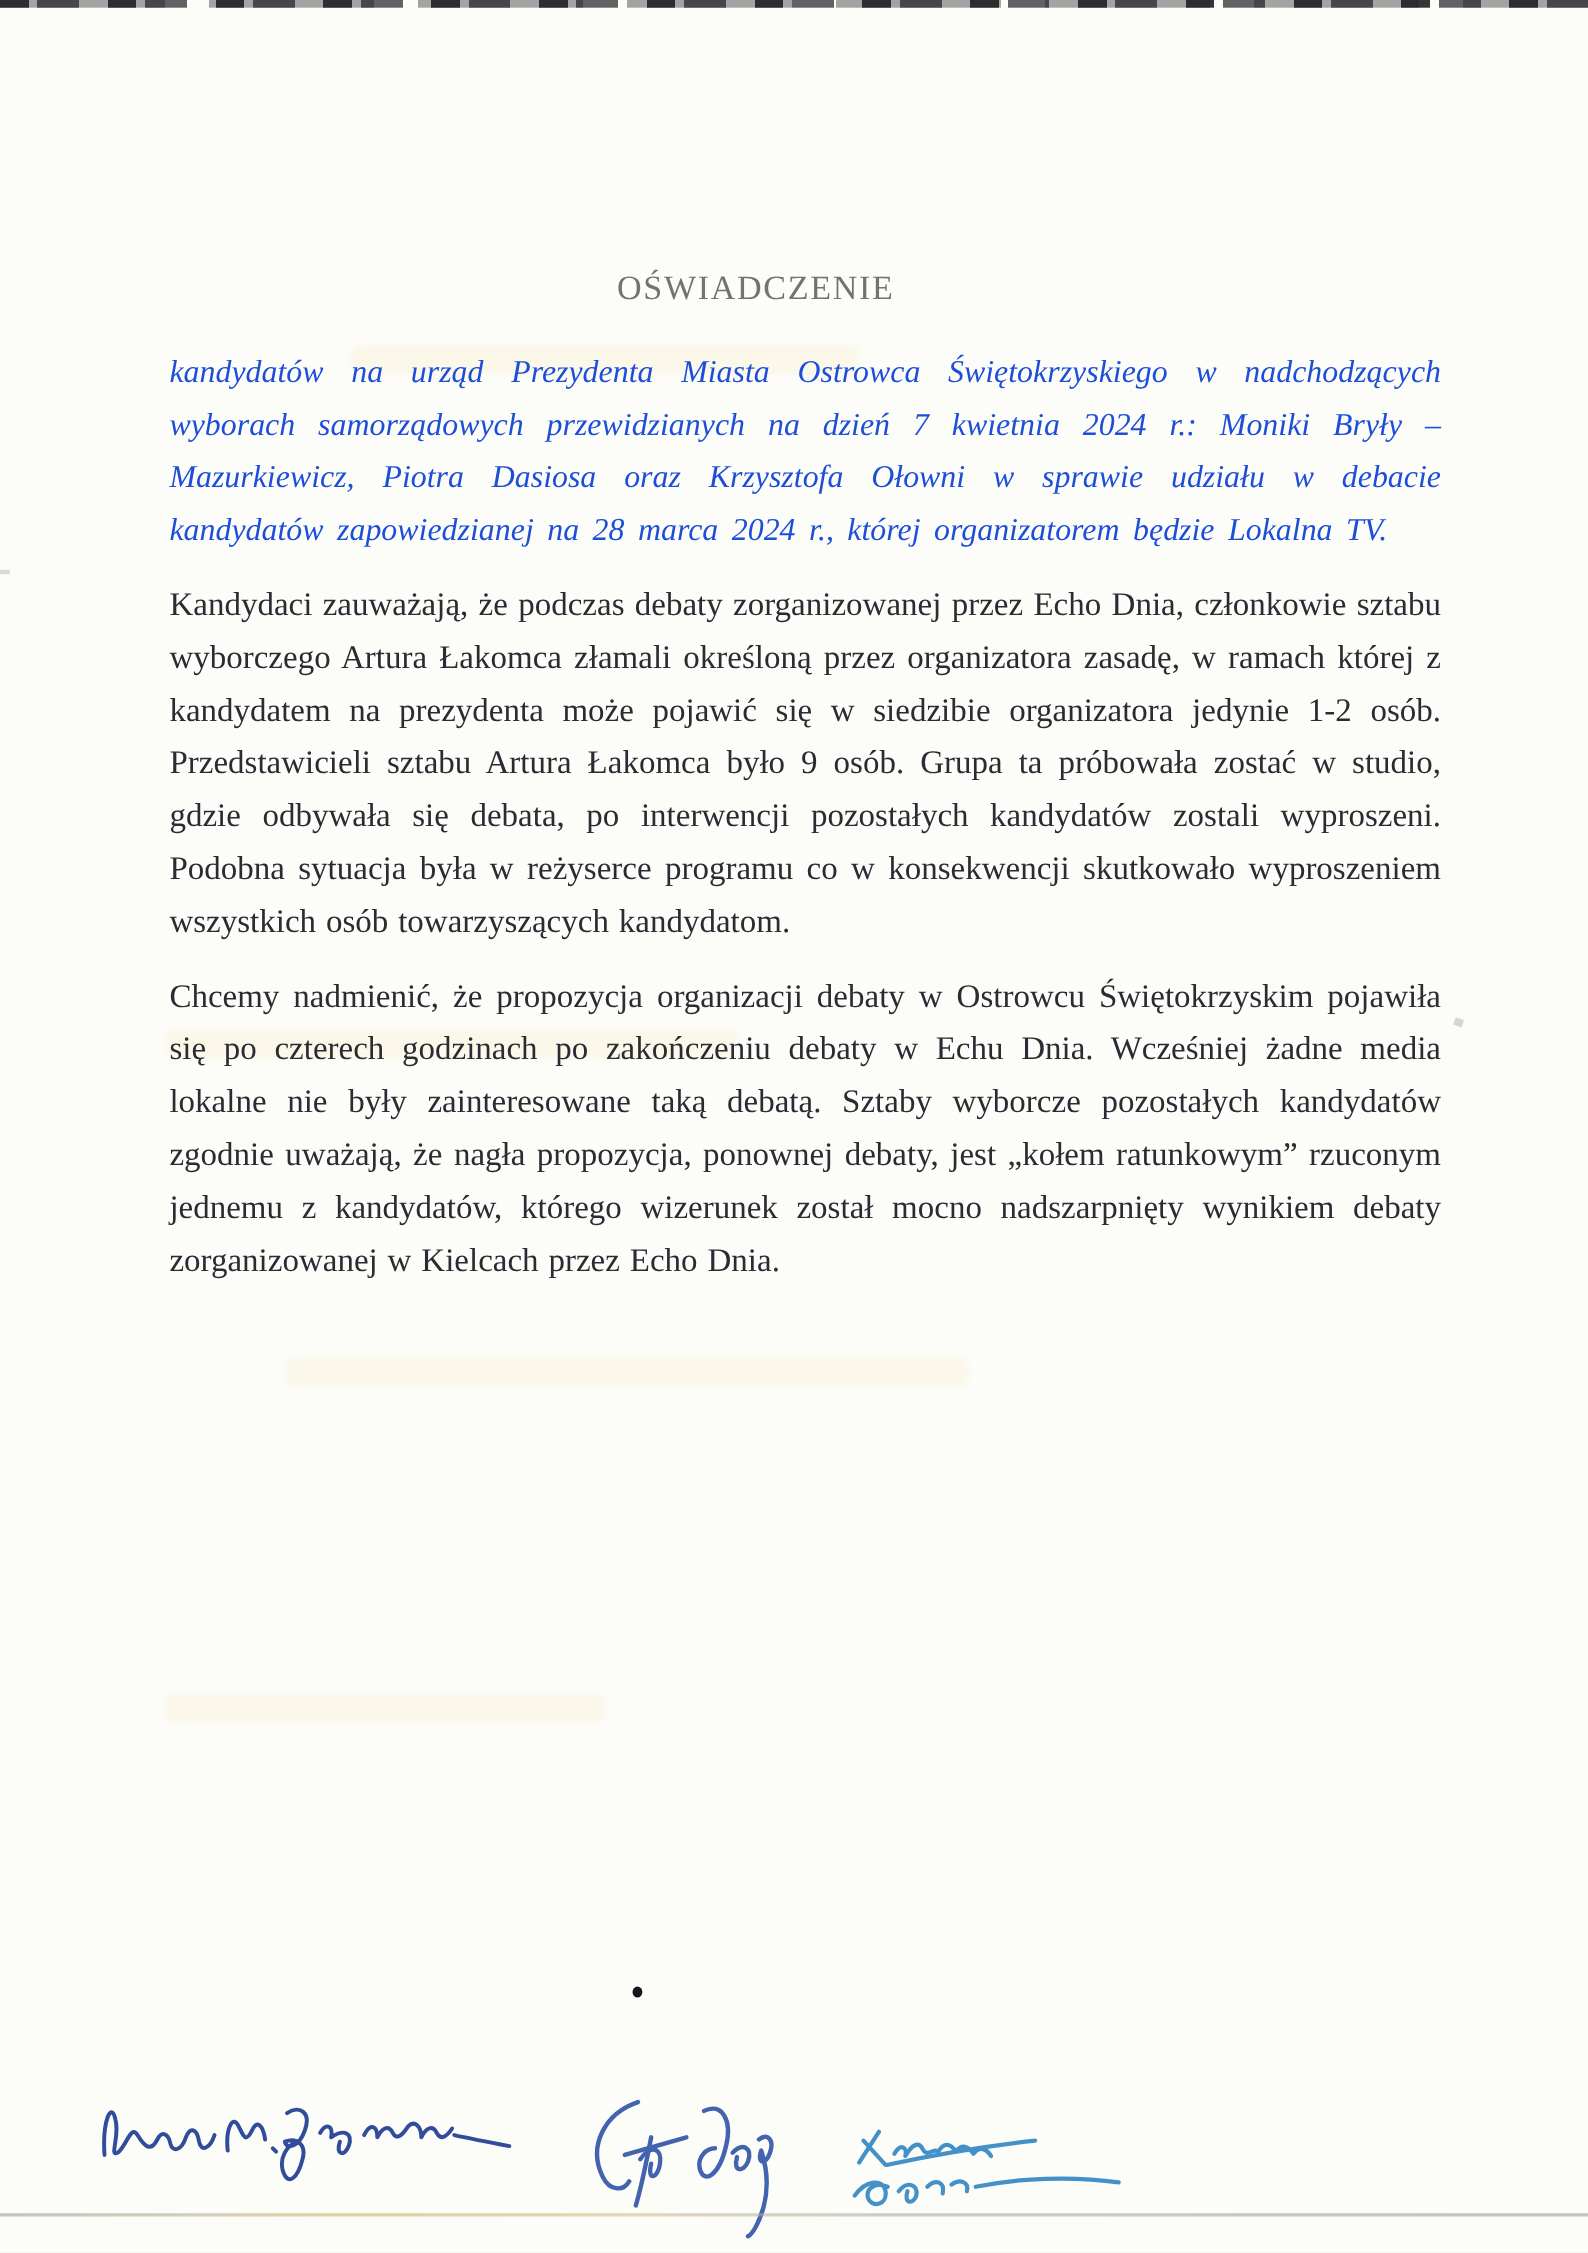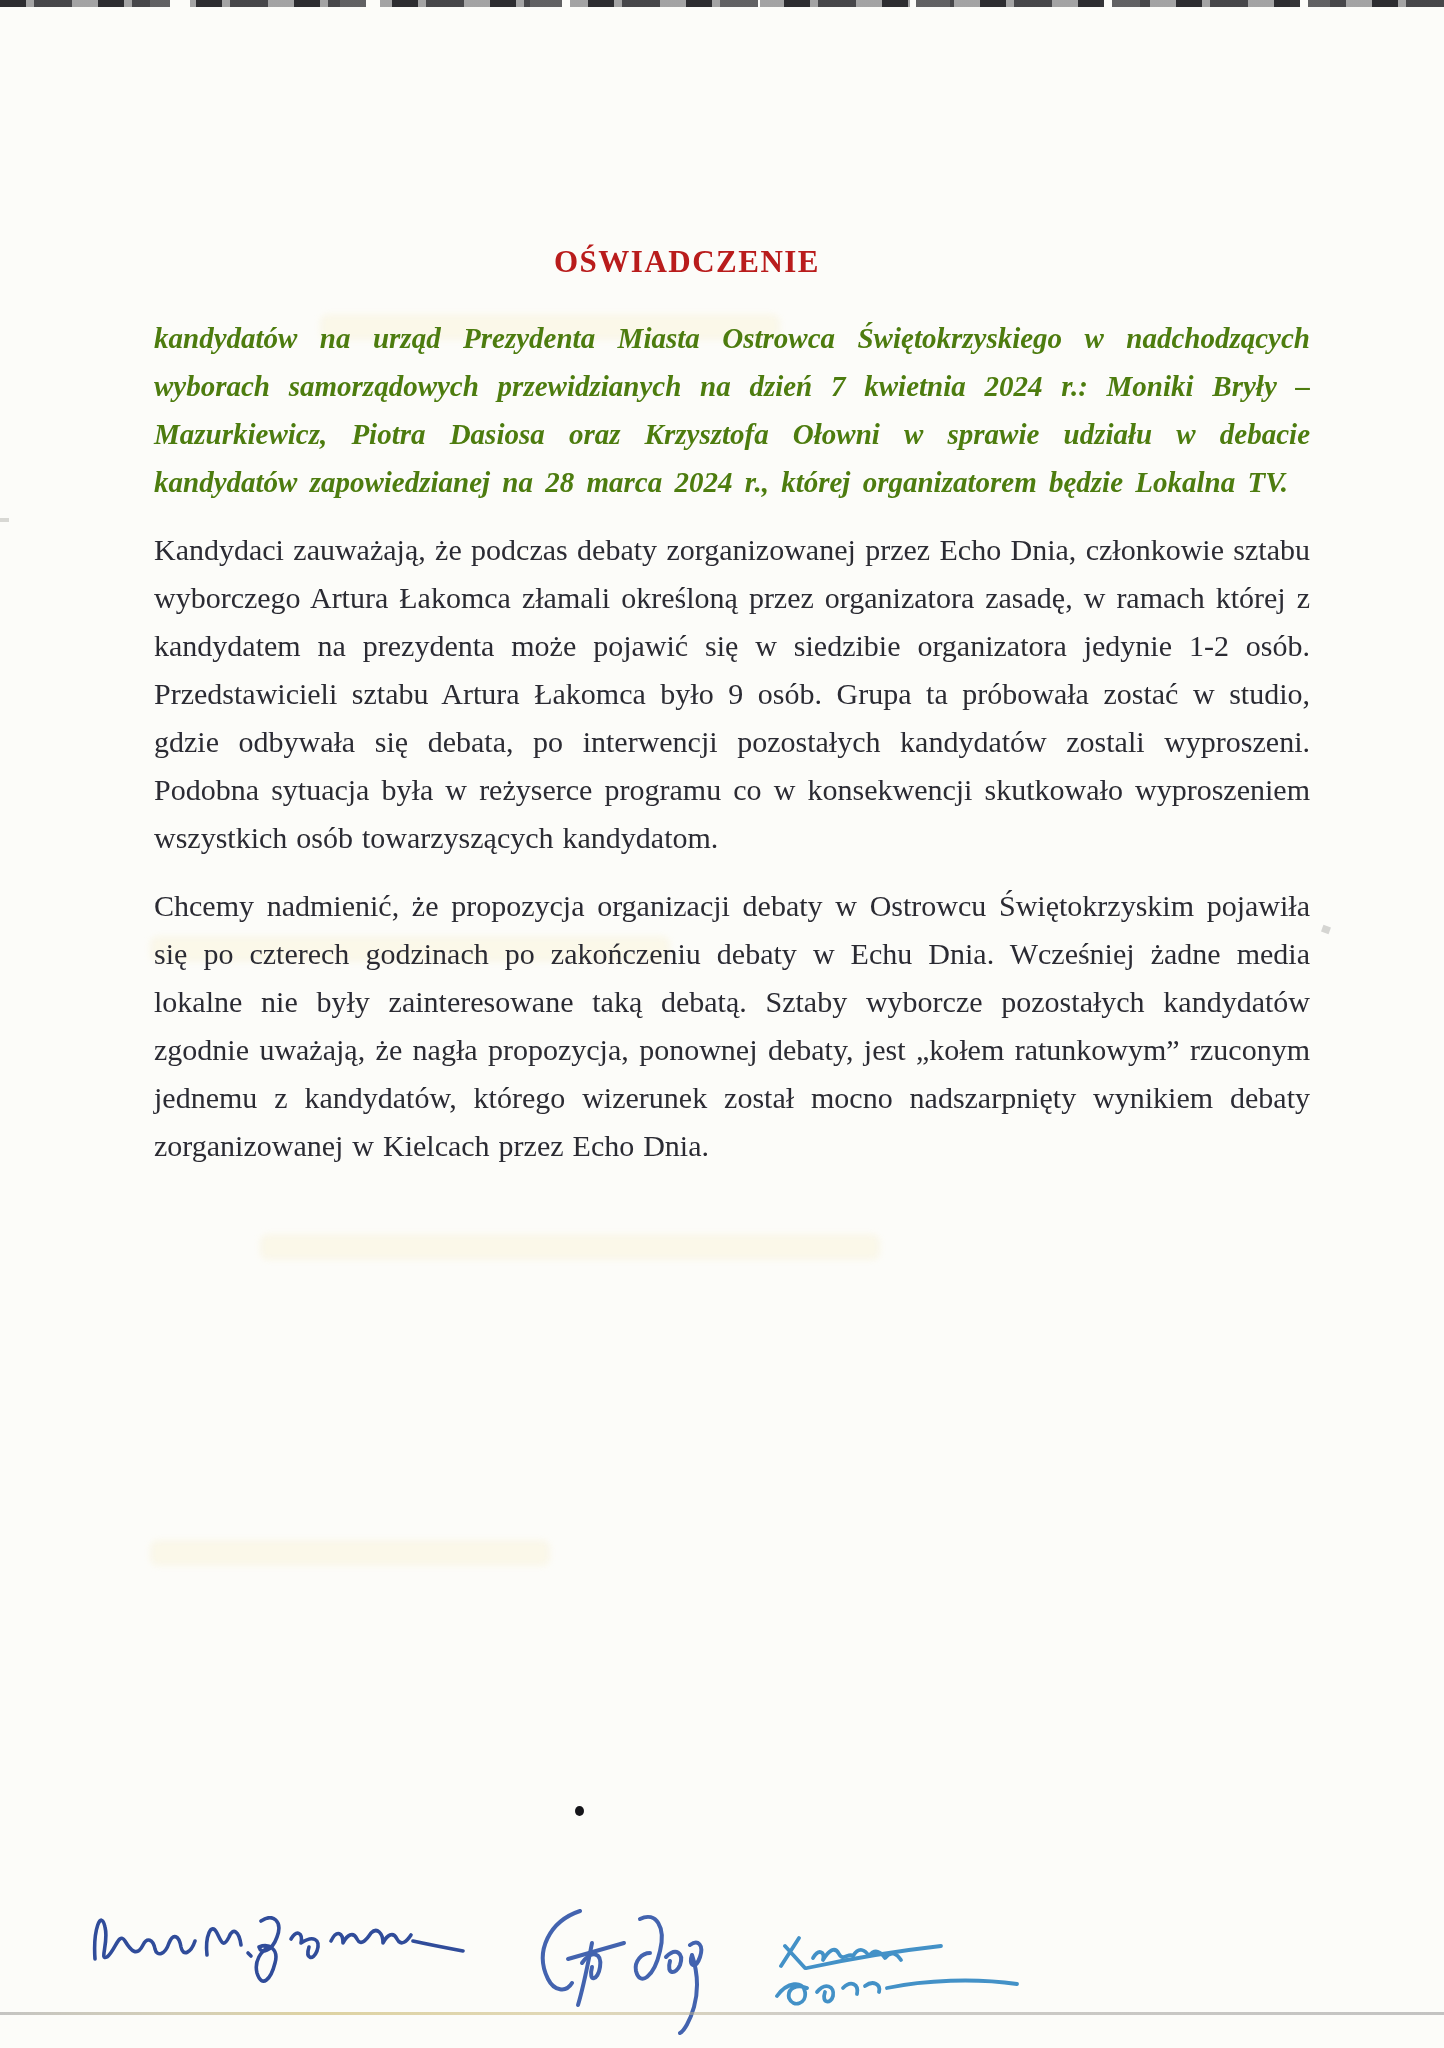--- a/index.html
+++ b/index.html
@@ -19,37 +19,37 @@
         rgba(32,32,36,.9) 0 26px, rgba(252,252,250,0) 26px 34px,
         rgba(32,32,36,.7) 34px 72px, rgba(252,252,250,0) 72px 98px),
       repeating-linear-gradient(90deg,
         rgba(55,55,60,.45) 0 150px, rgba(252,252,250,0) 150px 190px);
   }
   .content{
     position:absolute;left:154px;top:238px;width:1156px;
   }
   .title{
     text-align:center;
-    font-weight:bold;
+    font-weight:normal;
     font-size:31px;
     letter-spacing:1.5px;
     line-height:48px;
-    color:#b91c1c;
+    color:#737373;
     padding-right:90px; 
   }
   p{margin:0;}
   .intro{
     margin-top:28px;
-    font-weight:bold;
+    font-weight:normal;
     font-style:italic;
     font-size:29px;
     line-height:48px;
     text-align:justify;
     word-spacing:5px;
-    color:#4d7c0f;
+    color:#1d4ed8;
   }
   .body-para{
     font-size:30px;
     line-height:48px;
     text-align:justify;
     word-spacing:1.5px;
   }
   .mt-norm{margin-top:20px;}
   .mt-wide{margin-top:30px;}
   .b{font-weight:normal;}

